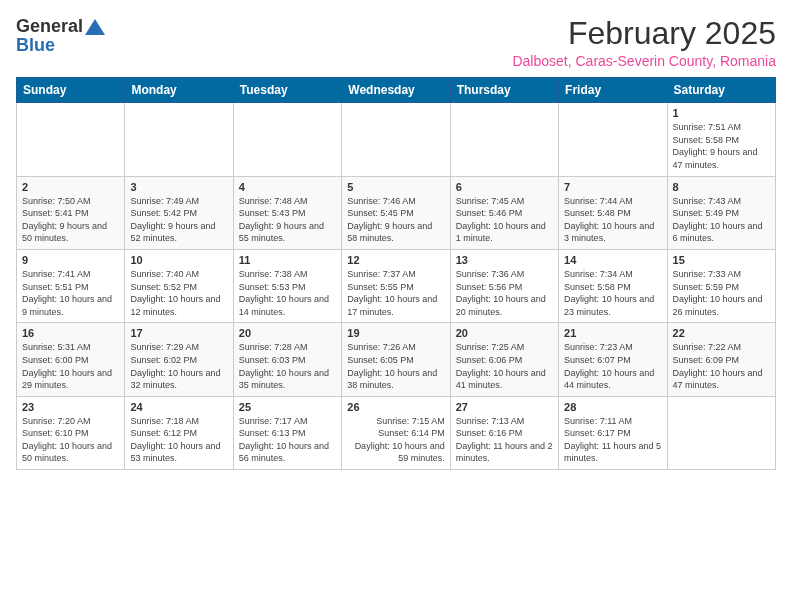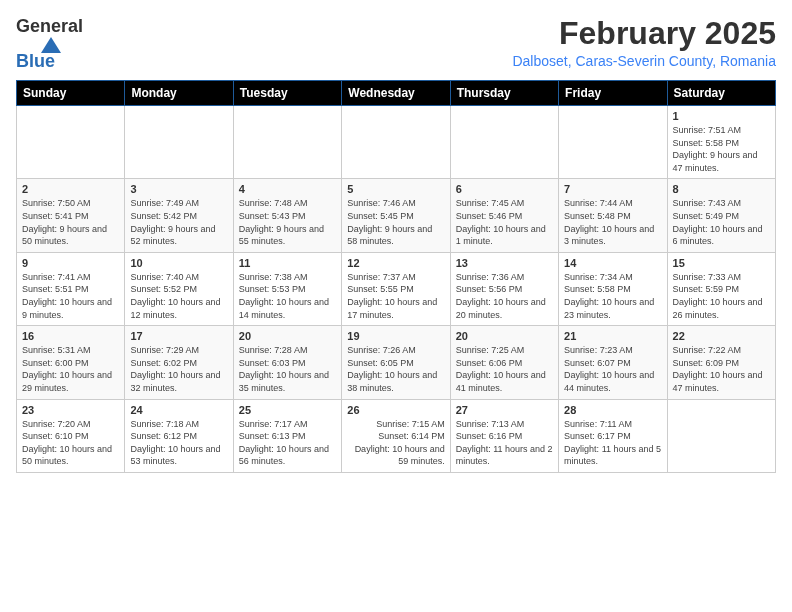--- a/index.html
+++ b/index.html
@@ -21,36 +21,36 @@
       flex-direction: column;
       align-items: flex-start;
     }
     .logo-general { color: #333; }
     .logo-blue { color: #2a6db5; }
     .title-area {
       text-align: right;
     }
     .main-title {
       font-size: 32px;
-      font-weight: bold;
+      font-weight: normal;
       color: #333;
       line-height: 1.1;
     }
     .subtitle {
       font-size: 14px;
-      color: #3b82f6;
+      color: #ec4899;
       margin-top: 2px;
     }
     .calendar {
       width: 100%;
       border-collapse: collapse;
       border: 1px solid #ccc;
     }
     .calendar th {
-      background: #000000;
+      background: #0369a1;
       color: #fff;
       font-size: 12px;
       font-weight: bold;
       padding: 5px 6px;
       text-align: left;
       border: 1px solid #1e5a9a;
     }
     .calendar td {
       vertical-align: top;
       border: 1px solid #ccc;
@@ -74,21 +74,20 @@
       font-size: 9px;
       color: #444;
       line-height: 1.4;
     }
     .empty-cell {
       background: #fff !important;
     }
     .logo-wrapper {
       display: flex;
       align-items: center;
-      flex-direction: column;
     }
   </style>
 </head>
 <body>
 
 <div class="header-area">
   <div class="logo">
     <div class="logo-wrapper">
       <span class="logo-general" style="font-size:18px;font-weight:bold;color:#333;">General</span>
       <svg width="20" height="16" viewBox="0 0 20 16" style="margin-left:2px;vertical-align:middle;">

